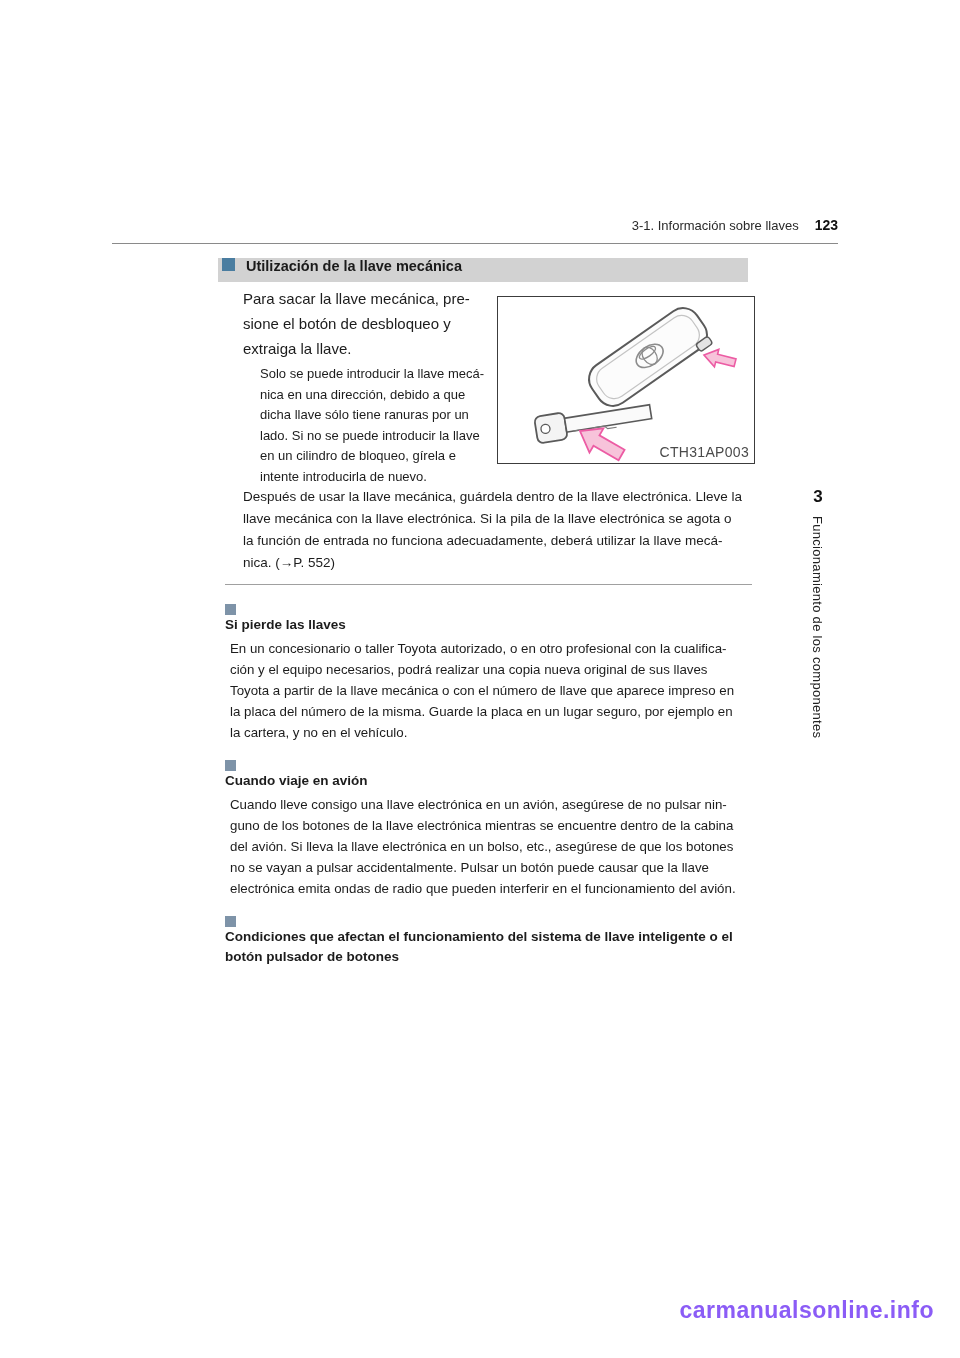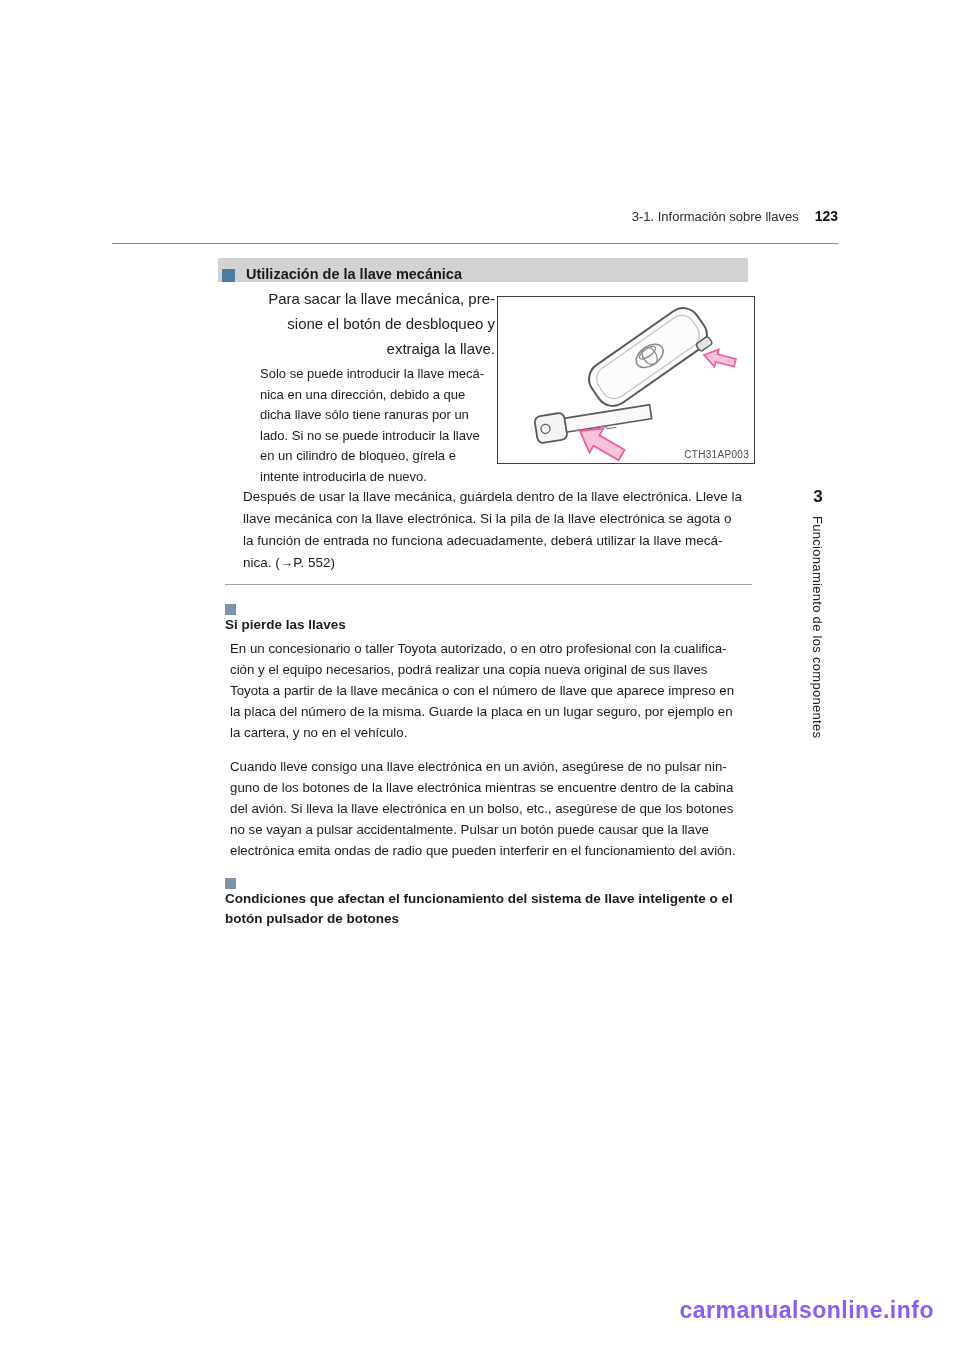--- a/index.html
+++ b/index.html
@@ -2,39 +2,39 @@
 <html><head>
 <meta charset="utf-8">
 <style>
   * { margin:0; padding:0; box-sizing:border-box; }
   html,body { background:#ffffff; }
   body {
     width:960px; height:1358px; position:relative; overflow:hidden;
     font-family:"Liberation Sans","DejaVu Sans",sans-serif; color:#1c1c1c;
   }
 
-  .page-header { position:absolute; top:208px; left:112px; width:726px;
+  .page-header { position:absolute; top:217px; left:112px; width:726px;
     display:flex; justify-content:flex-end; align-items:baseline; }
   .section-ref { font-size:13px; color:#2a2a2a; }
   .page-number { font-size:14px; font-weight:bold; margin-left:16px; color:#111; }
   .header-rule { position:absolute; top:243px; left:112px; width:726px; height:1px; background:#8a8a8a; }
 
   .title-bar { position:absolute; top:258px; left:218px; width:530px; height:24px;
-    background:#d2d2d2; display:flex; align-items:flex-end; }
+    background:#d2d2d2; display:flex; align-items:flex-start; }
   .accent-square { width:13px; height:13px; background:#4a7da0; margin-left:4px; }
   .title-text { font-size:14.5px; font-weight:bold; margin-left:11px; color:#1a1a1a; }
 
   .lead   { position:absolute; top:286px; left:243px; width:252px;
-            font-size:15px; line-height:25px; white-space:pre-line;text-align:right; }
+            font-size:15px; line-height:25px; white-space:pre-line; }
   .detail { position:absolute; top:364px; left:260px; width:236px;
             font-size:13px; line-height:20.5px; white-space:pre-line; }
 
   .figure-box { position:absolute; top:296px; left:497px; width:258px; height:168px;
     border:1px solid #3c3c3c; background:#ffffff; }
-  .figure-label { position:absolute; right:5px; bottom:3px; font-size:10px;
+  .figure-label { position:absolute; right:5px; bottom:3px; font-size:14px;
     color:#4a4a4a; letter-spacing:0.3px; }
 
   .after { position:absolute; top:486px; left:243px; width:512px;
     font-size:13.5px; line-height:22px; white-space:pre-line; }
 
   .divider { position:absolute; top:584px; left:225px; width:527px; height:1px; background:#a0a0a0; }
 
   .notes { position:absolute; top:600px; left:225px; width:530px; }
   .note-head { display:flex; align-items:flex-start; font-size:13.5px; font-weight:bold; line-height:20px;flex-direction:column; }
   .note-head .head-text { white-space:pre-line; }
@@ -119,20 +119,24 @@
         <span class="head-text">Si pierde las llaves</span>
       </div>
       <div class="note-body">En un concesionario o taller Toyota autorizado, o en otro profesional con la cualifica-
 ción y el equipo necesarios, podrá realizar una copia nueva original de sus llaves
 Toyota a partir de la llave mecánica o con el número de llave que aparece impreso en
 la placa del número de la misma. Guarde la placa en un lugar seguro, por ejemplo en
 la cartera, y no en el vehículo.</div>
     </div>
 
     <div class="note">
+      <div class="note-head">
+        <span class="bullet"></span>
+        <span class="head-text">Cuando viaje en avión</span>
+      </div>
       <div class="note-body">Cuando lleve consigo una llave electrónica en un avión, asegúrese de no pulsar nin-
 guno de los botones de la llave electrónica mientras se encuentre dentro de la cabina
 del avión. Si lleva la llave electrónica en un bolso, etc., asegúrese de que los botones
 no se vayan a pulsar accidentalmente. Pulsar un botón puede causar que la llave
 electrónica emita ondas de radio que pueden interferir en el funcionamiento del avión.</div>
     </div>
 
     <div class="note">
       <div class="note-head">
         <span class="bullet"></span>

